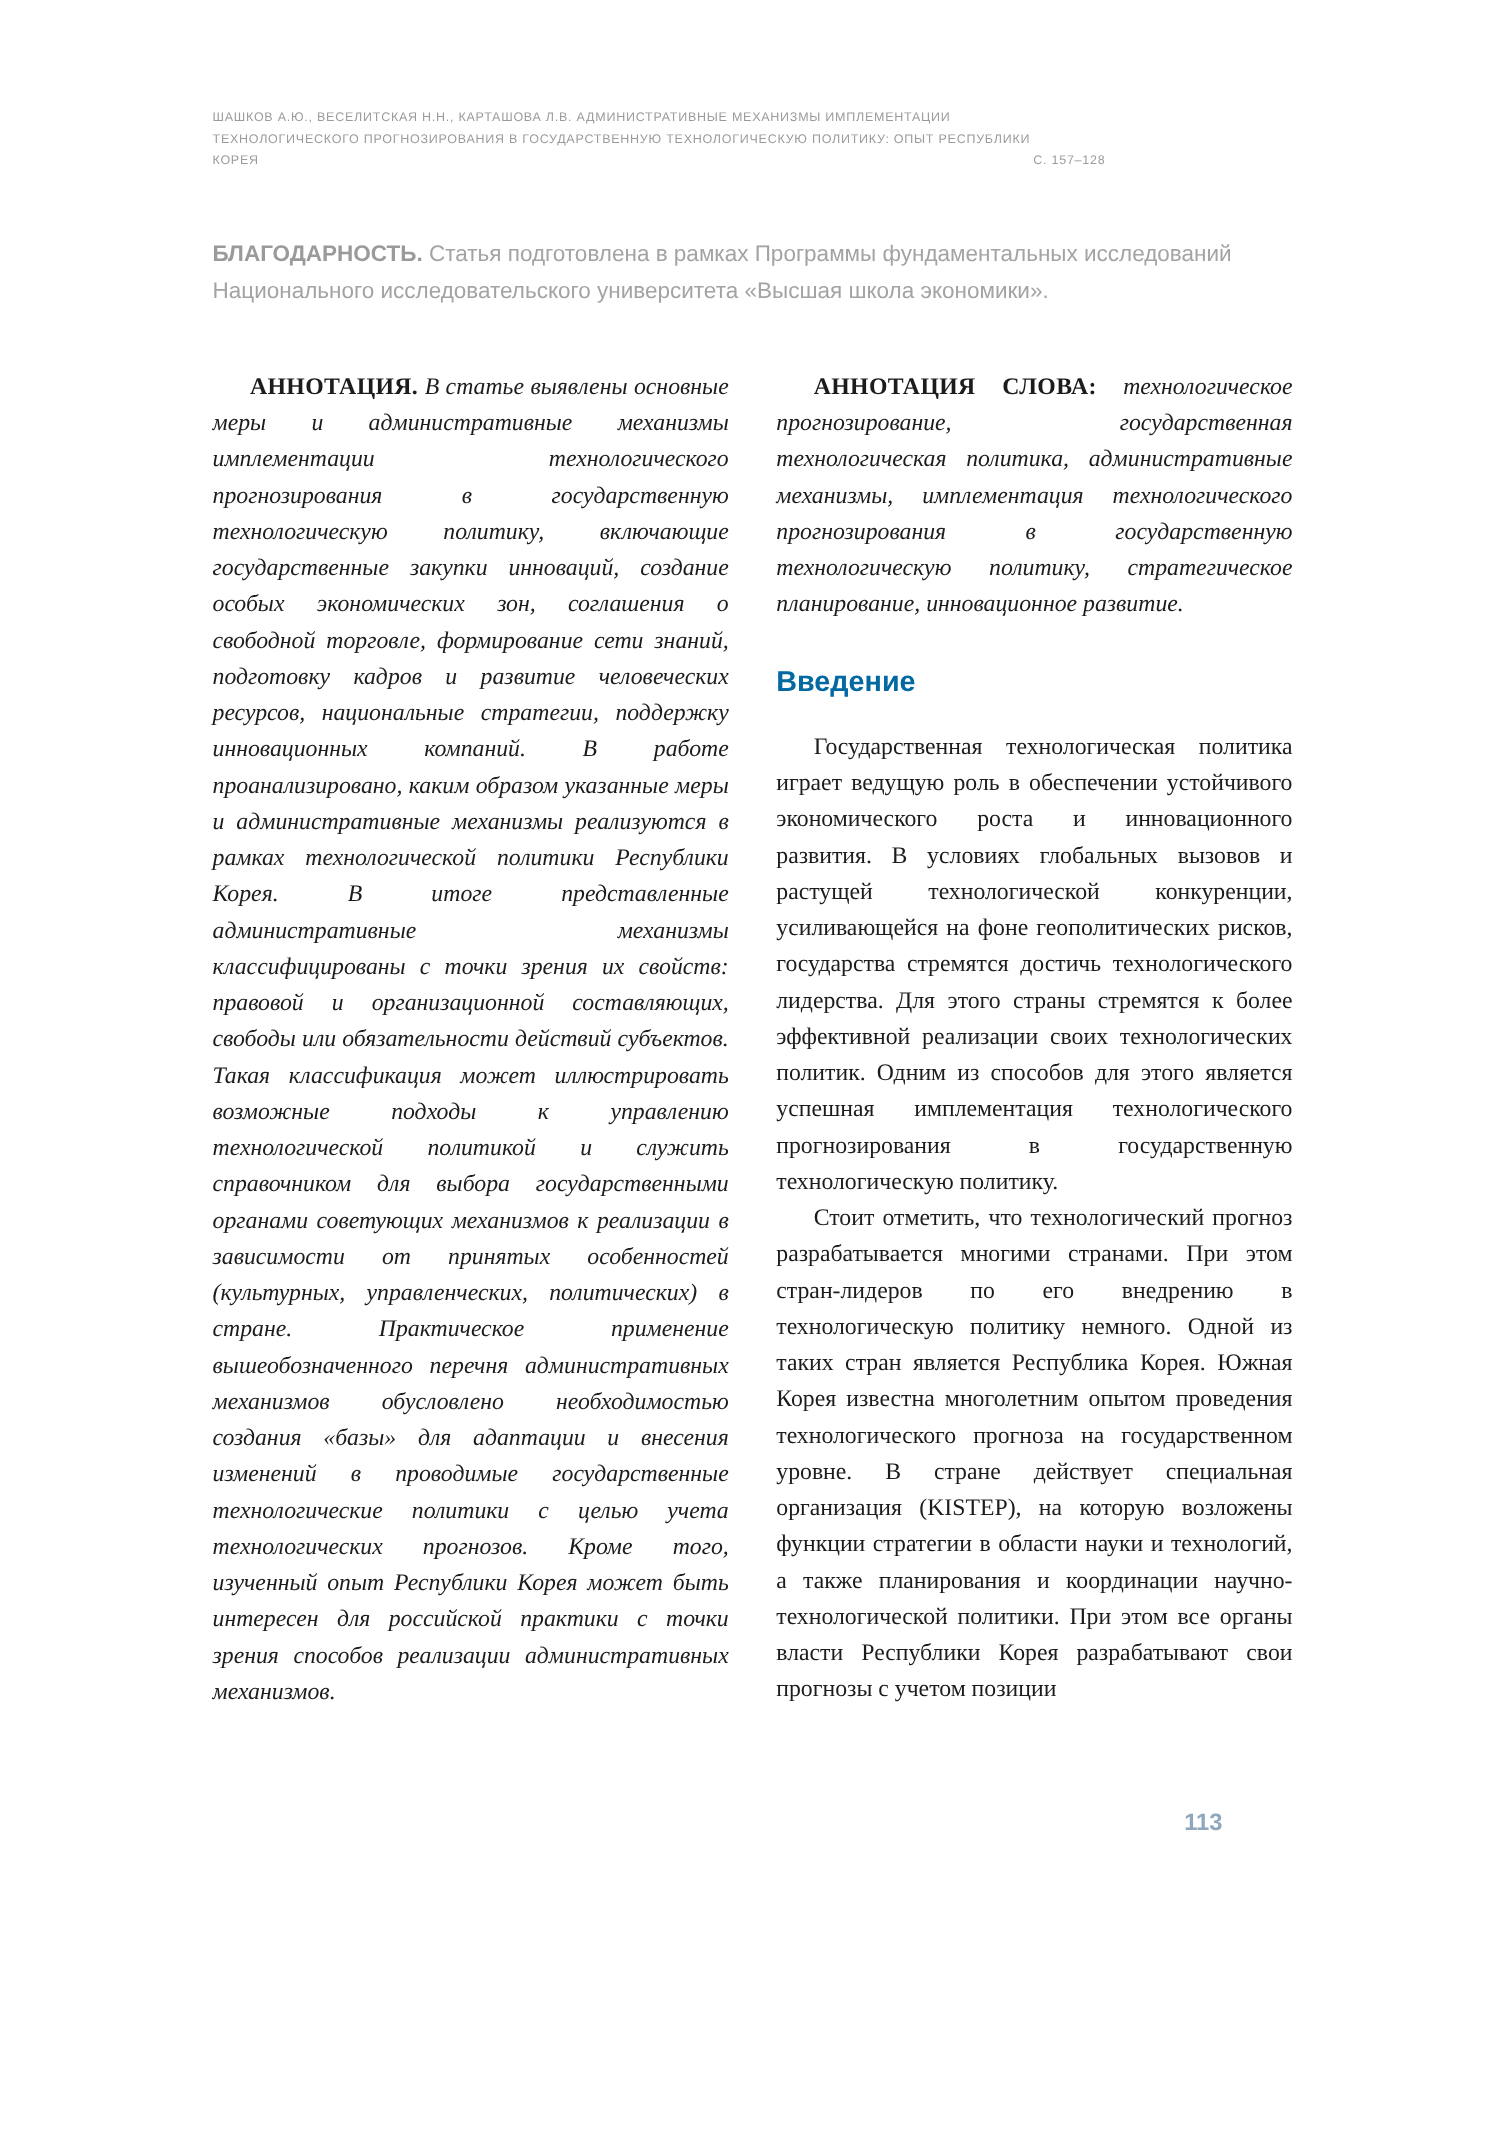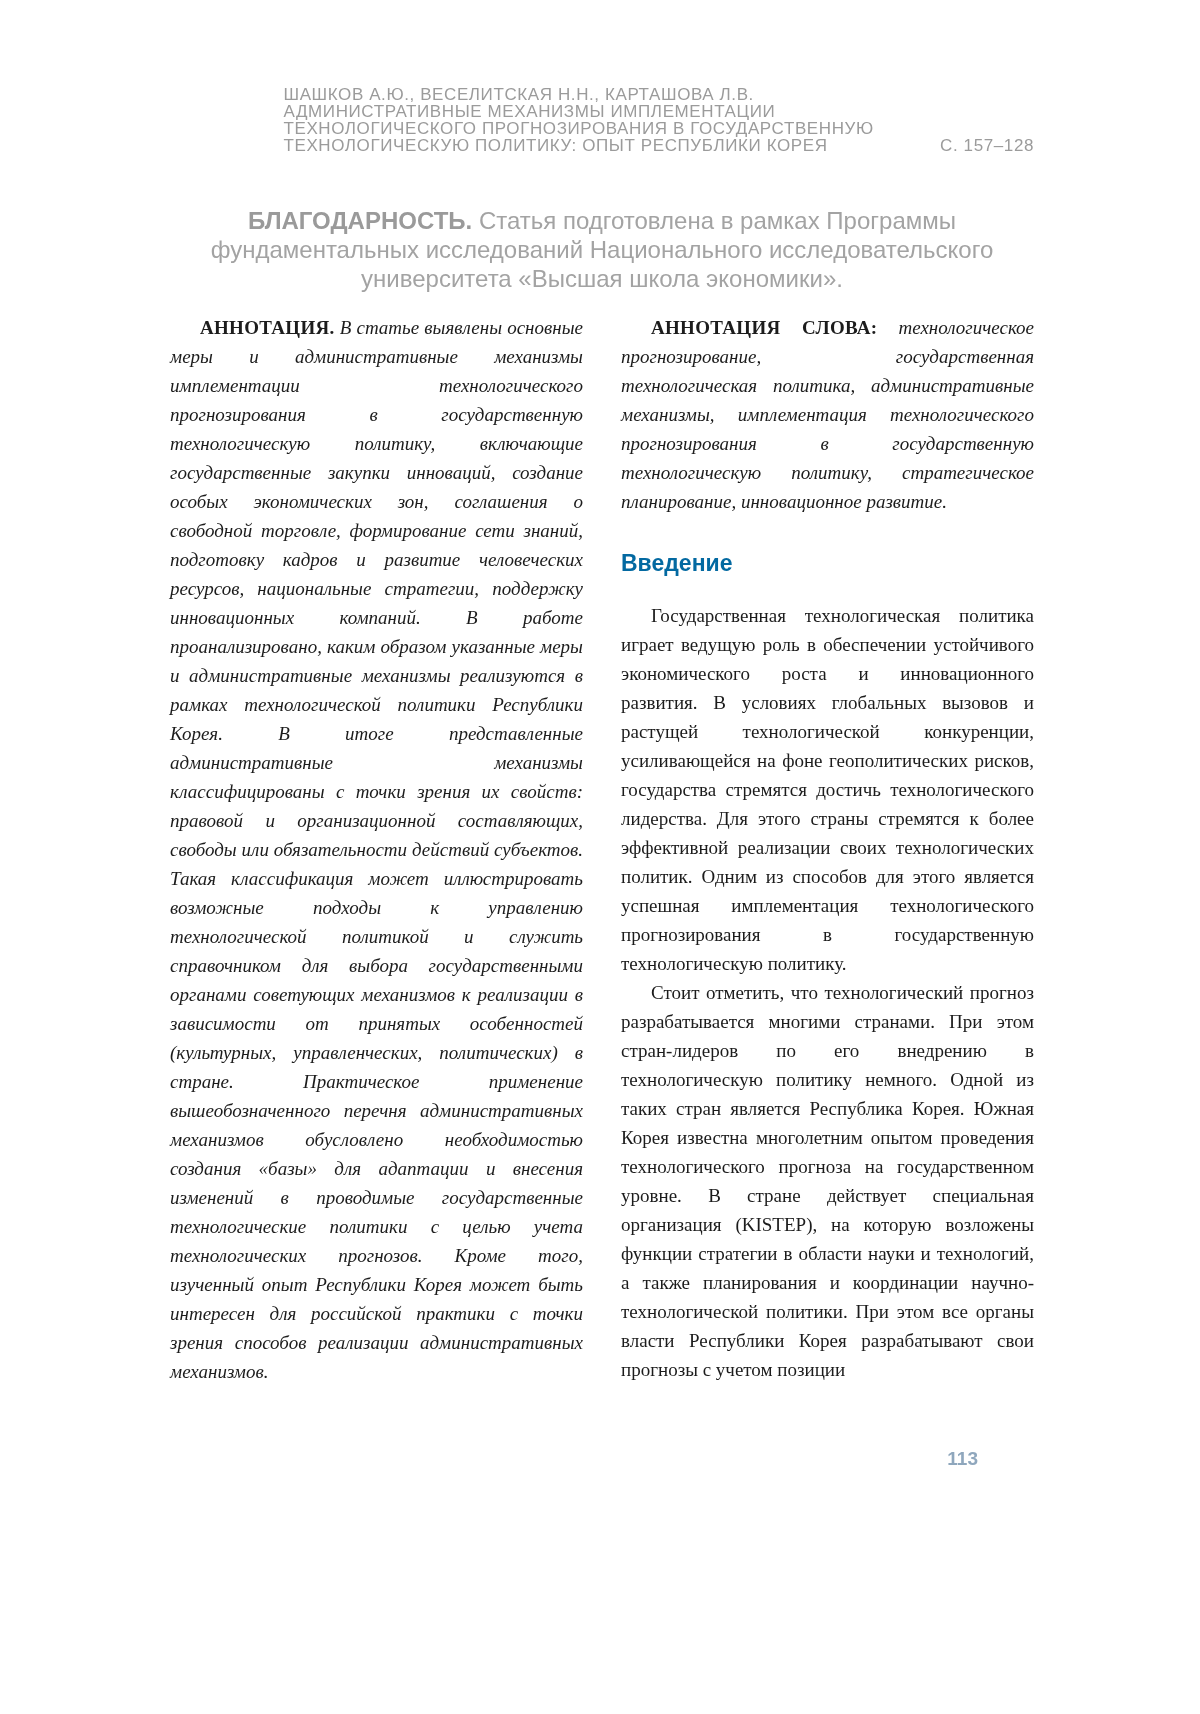--- a/index.html
+++ b/index.html
@@ -16,56 +16,55 @@
     box-sizing: border-box;
     padding: 86px 166px 0 170px;
     font-family: "Liberation Serif", "DejaVu Serif", serif;
     color: #1c1c1c;
     overflow: hidden;
   }
 
   
   .running-header {
     display: flex;
-    justify-content: flex-end;
+    justify-content: flex-start;
     align-items: flex-end;
     font-family: "Liberation Sans", "DejaVu Sans", sans-serif;
     color: #9b9b9b;
-    font-size: 17px;
+    font-size: 10px;
     letter-spacing: 0.6px;
     line-height: 17px;
   }
   .running-title {
     width: 76%;
     text-transform: uppercase;
   }
   .page-range {
     white-space: nowrap;
     padding-bottom: 0;
   }
 
   
   .acknowledgment {
     margin-top: 52px;
     font-family: "Liberation Sans", "DejaVu Sans", sans-serif;
-    font-size: 24px;
+    font-size: 18px;
     line-height: 29px;
     color: #a3a3a3;
-    text-align: center;
   }
   .ack-label {
     font-weight: bold;
     color: #9a9a9a;
   }
 
   
   .columns {
     display: flex;
     gap: 38px;
-    margin-top: 20px;
+    margin-top: 48px;
   }
   .col {
     flex: 1 1 0;
     min-width: 0;
   }
 
   p {
     margin: 0;
     font-size: 19px;
     line-height: 29px;

